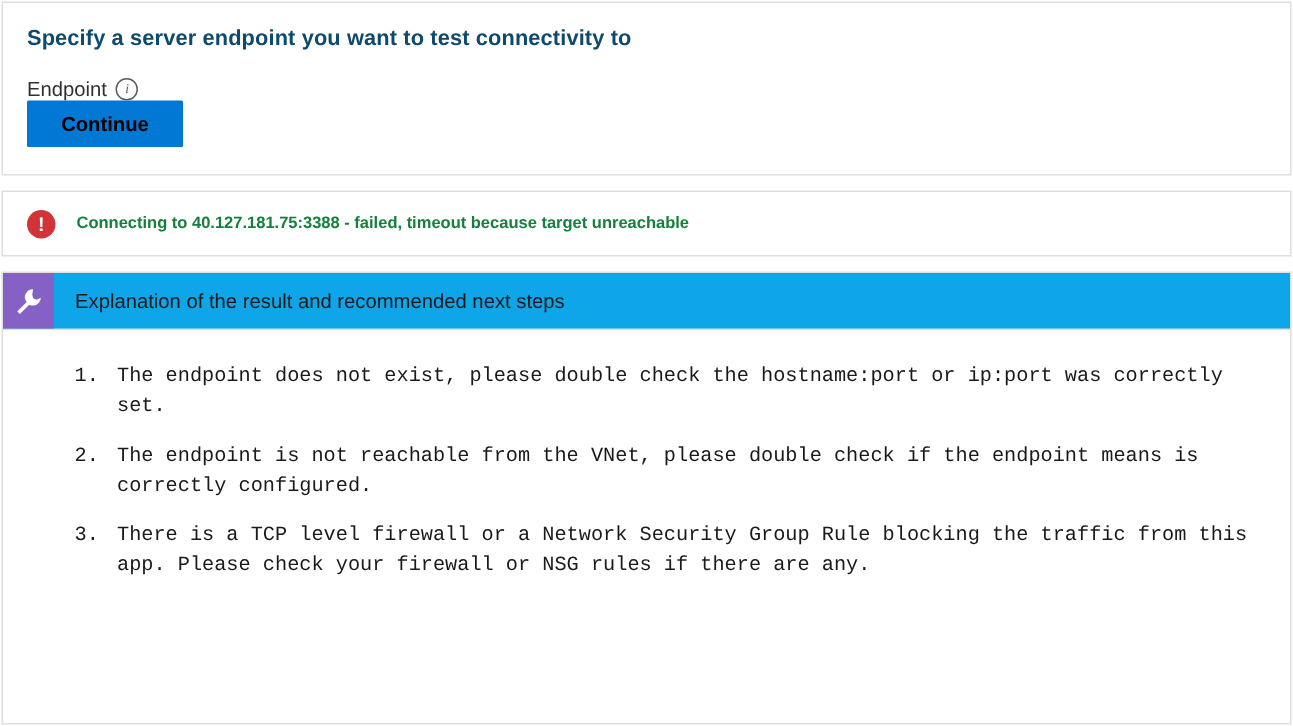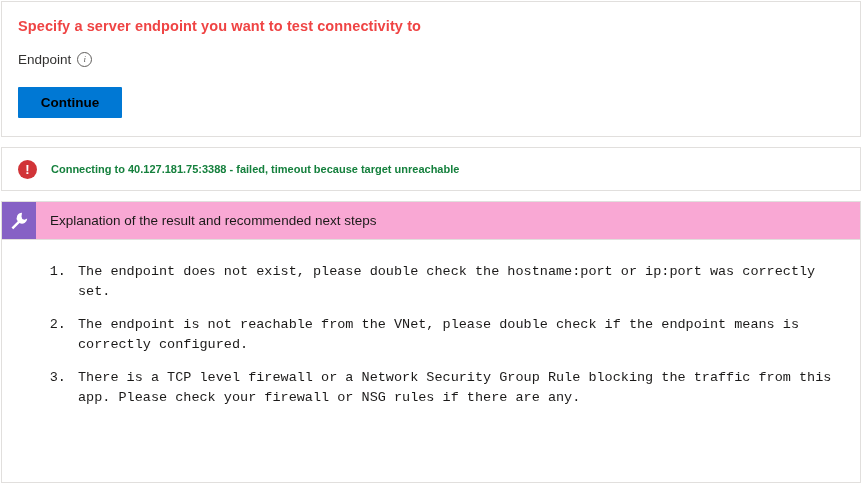--- a/index.html
+++ b/index.html
@@ -29,28 +29,27 @@
     background: #ffffff;
     box-sizing: border-box;
   }
   .form-panel {
     padding: 14px 16px 18px 16px;
     margin-bottom: 10px;
   }
   .form-title {
     font-size: 14.5px;
     font-weight: bold;
-    color: #ef4444;
+    color: #0c4a6e;
     margin: 2px 0 18px 0;
     letter-spacing: 0.1px;
   }
   .field-row {
     display: flex;
     align-items: center;
-    margin-bottom: 20px;
   }
   .field-label {
     width: 236px;
     font-size: 13.5px;
     color: #323130;
     display: flex;
     align-items: center;
     gap: 6px;
   }
   .info-icon {
@@ -130,21 +129,21 @@
 
   
   .explain-panel {
     flex: 1 1 auto;
     display: flex;
     flex-direction: column;
     min-height: 0;
   }
   .explain-header {
     height: 37px;
-    background: #f9a8d4;
+    background: #0ea5e9;
     border-bottom: 1px solid #e1dfdd;
     display: flex;
     align-items: stretch;
   }
   .wrench-badge {
     width: 34px;
     background: #8661c5;
     display: flex;
     align-items: center;
     justify-content: center;

